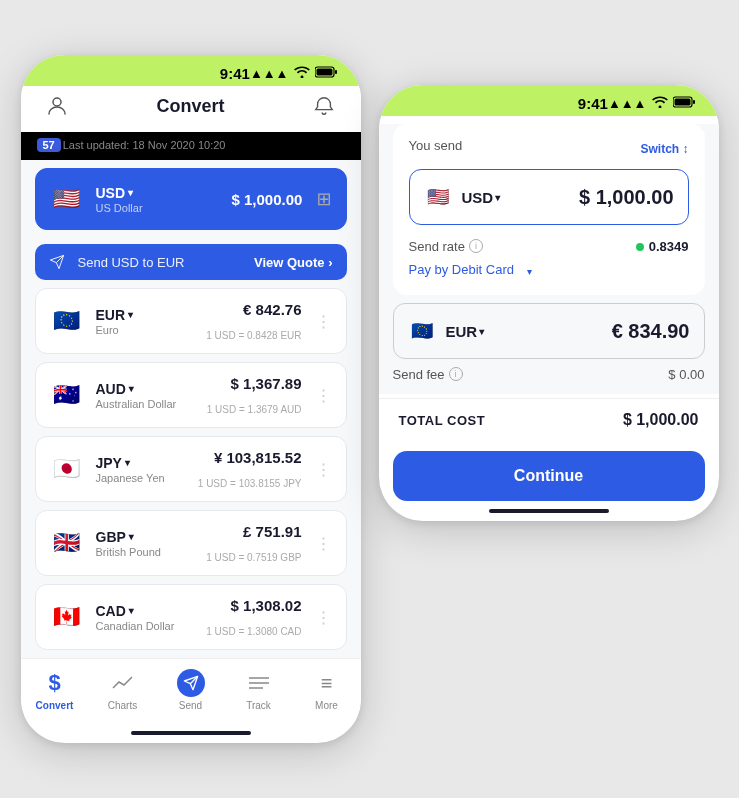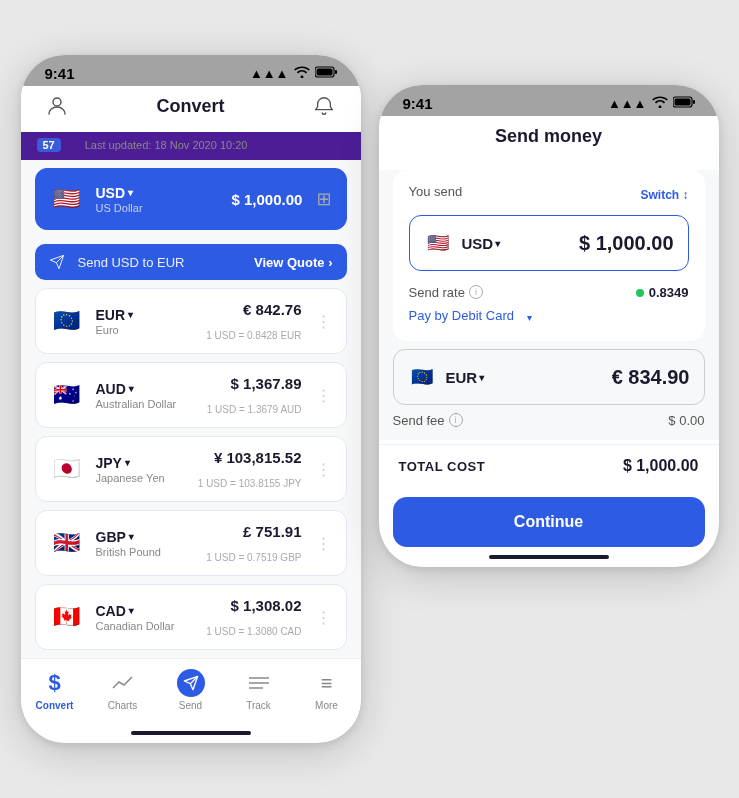--- a/index.html
+++ b/index.html
@@ -29,24 +29,24 @@
       position: relative;
     }
     .phone-inner {
       border-radius: 40px;
       overflow: hidden;
     }
 
     
     .status-bar {
       display: flex;
-      justify-content: space-between;
+      justify-content: flex-end;
       align-items: center;
       padding: 10px 24px 4px;
-      background: #a3a3a3;
+      background: #bef264;
     }
     .status-time {
       font-size: 15px;
       font-weight: 600;
       color: #000;
     }
     .status-icons {
       display: flex;
       align-items: center;
       gap: 5px;
@@ -74,24 +74,24 @@
       font-size: 18px;
       font-weight: 600;
       color: #1a1a2e;
     }
 
     
     .last-updated {
       display: flex;
       align-items: center;
       padding: 6px 16px 8px;
-      background: #4c1d95;
+      background: #000000;
       font-size: 11px;
       color: #888;
-      gap: 24px;
+      gap: 2px;
     }
     .badge {
       background: #3b5bdb;
       color: #fff;
       border-radius: 4px;
       padding: 1px 6px;
       font-size: 11px;
       font-weight: 600;
     }
 
@@ -599,25 +599,20 @@
           <span>
             <svg width="22" height="12" viewBox="0 0 22 12">
                 <rect x="0" y="1" width="19" height="10" rx="2.5" stroke="#000" stroke-width="1.2" fill="none"></rect>
                 <rect x="1.5" y="2.5" width="16" height="7" rx="1.5" fill="#000"></rect>
                 <rect x="20" y="4" width="2" height="4" rx="1" fill="#000"></rect>
               </svg>
           </span>
         </div>
       </div>
 
-      <div class="app-header send-money-header">
-        <div class="header-icon" style="visibility:hidden;"></div>
-        <span class="header-title">Send money</span>
-        <div class="header-icon" style="visibility:hidden;"></div>
-      </div>
 
       <div style="background:#f7f8fa; padding-bottom:4px;">
 
         <div class="section-card">
           <div class="section-row">
             <span class="section-label" style="margin-bottom:6px;">You send</span>
             <span class="switch-btn">Switch ↕</span>
           </div>
           <div style="height:10px;"></div>
           <div class="bordered-box section-row">

